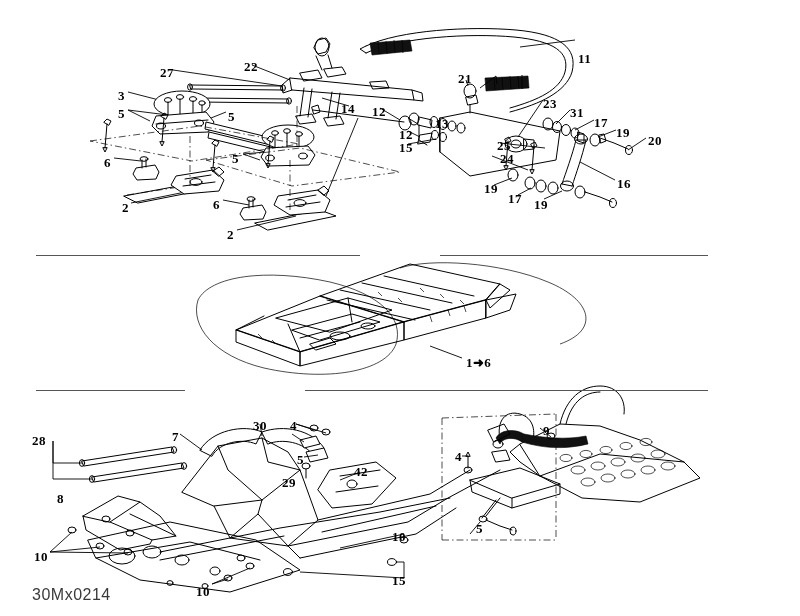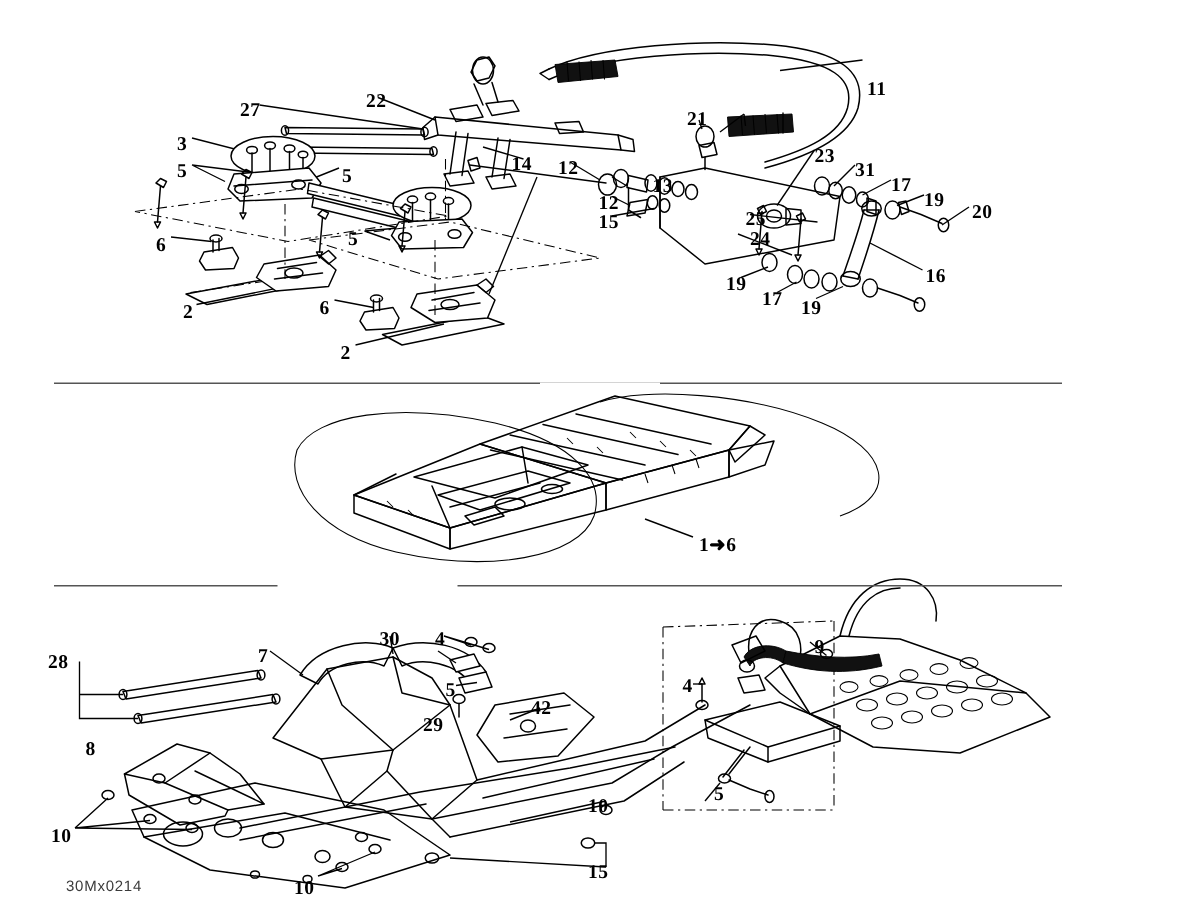--- a/index.html
+++ b/index.html
@@ -12,21 +12,21 @@
        font-weight:700;font-size:13px;line-height:13px;color:#000;
        letter-spacing:.4px;white-space:nowrap;}
 
   
   .divider{position:absolute;height:1px;background:#555;}
 
   
   .art{position:absolute;left:0;top:0;width:800px;height:616px;
        pointer-events:none;}
 
-  .code{position:absolute;left:44px;top:586px;font-size:10px;
+  .code{position:absolute;left:32px;top:586px;font-size:16px;
         font-family:"Liberation Sans",sans-serif;color:#3a3a3a;
         letter-spacing:.5px;}
 </style>
 </head>
 <body>
 
 <div id="sheet">
 
   <svg class="art" viewBox="0 0 800 616" xmlns="http://www.w3.org/2000/svg">
     <defs>

